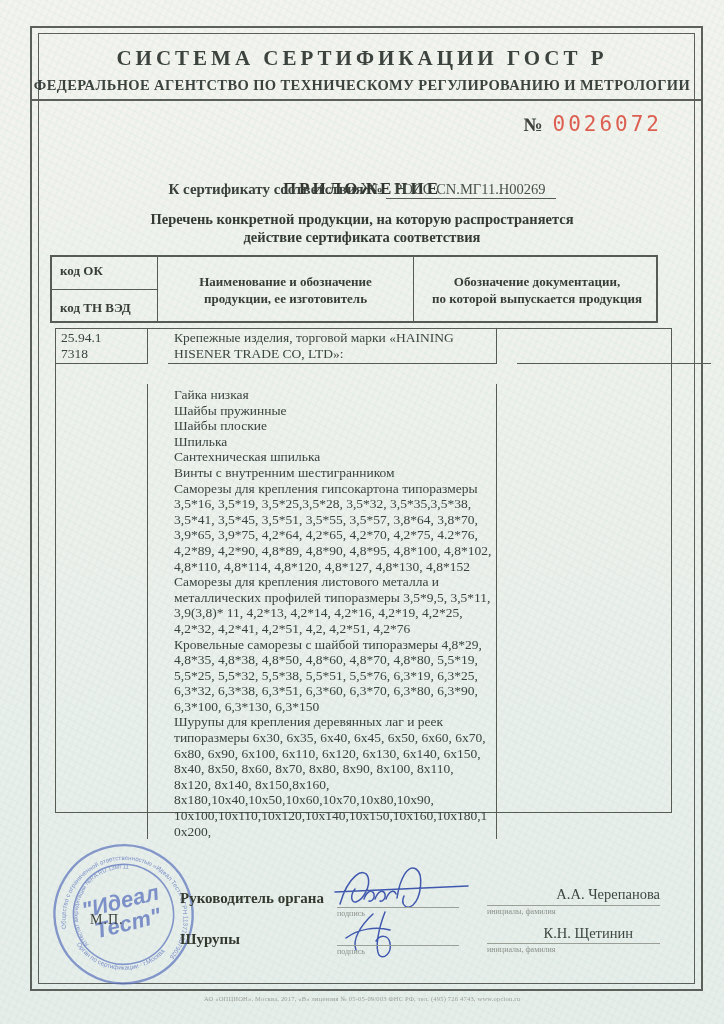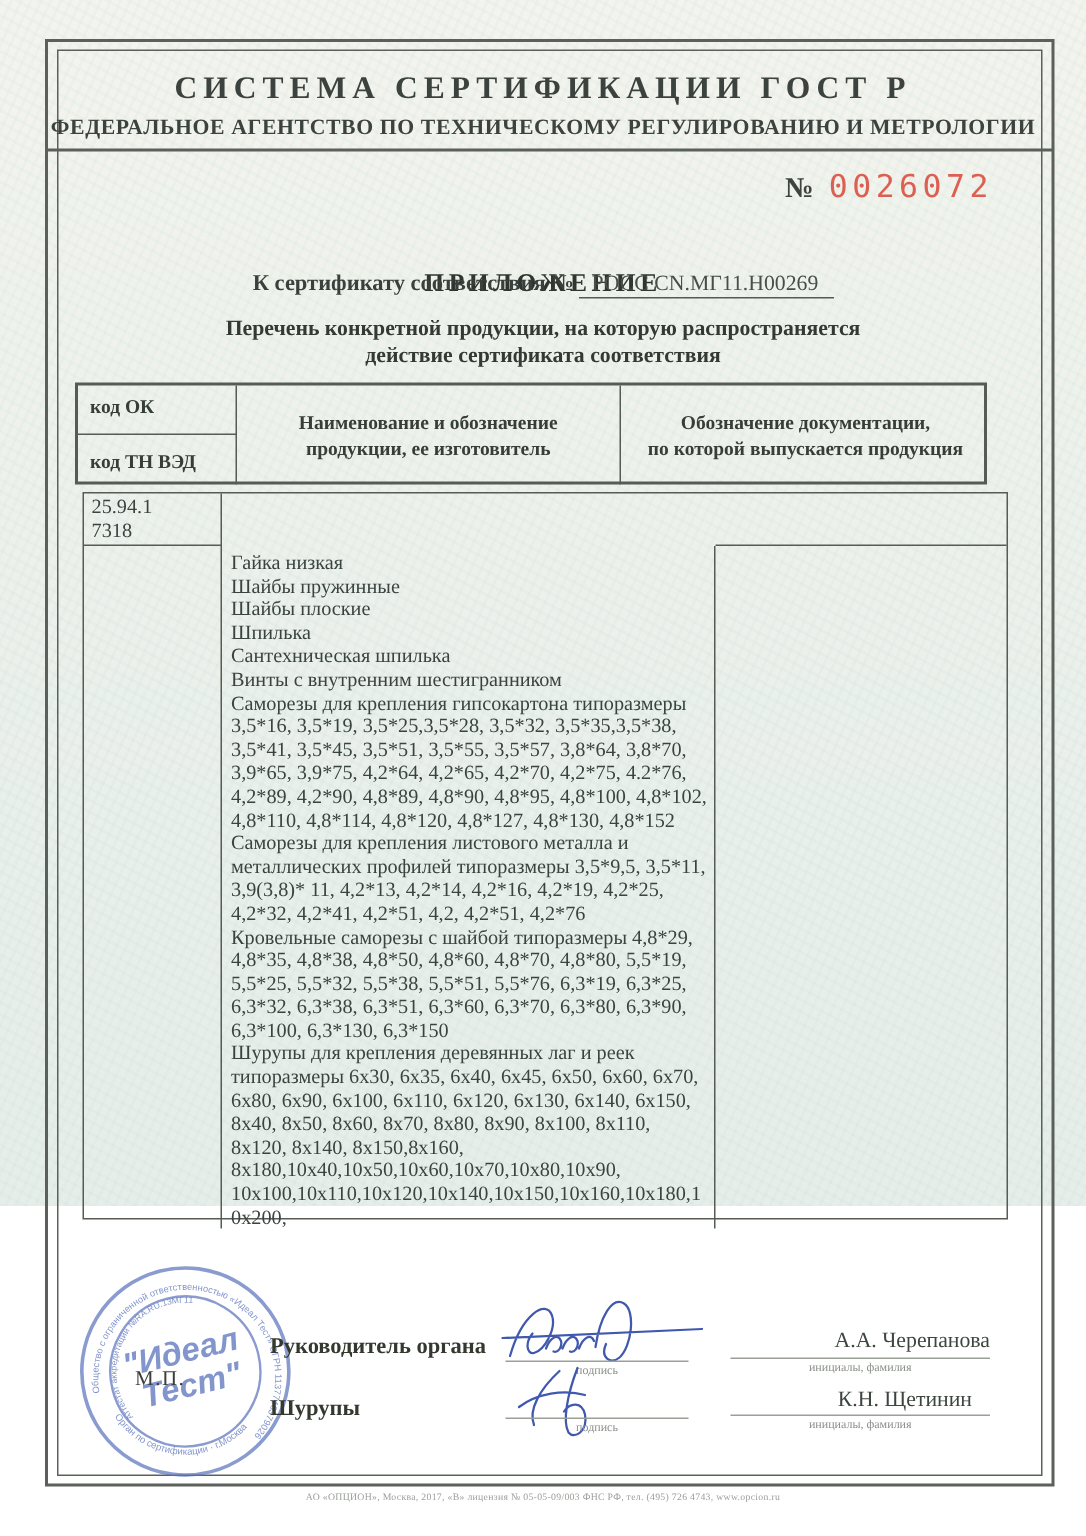--- a/index.html
+++ b/index.html
@@ -3,21 +3,21 @@
 <meta charset="utf-8">
 <style>
   * { margin:0; padding:0; box-sizing:border-box; }
   html,body { width:724px; height:1024px; }
   body{
     font-family:"Liberation Serif","DejaVu Serif",serif;
     color:#3a403c;
     overflow:hidden;
   }
   .page{
-    position:relative; width:724px; height:804px;
+    position:relative; width:724px; height:1024px;
     background:
       repeating-linear-gradient(115deg, rgba(170,200,190,0.07) 0 2px, rgba(0,0,0,0) 2px 6px),
       repeating-linear-gradient(28deg, rgba(150,190,205,0.06) 0 2px, rgba(0,0,0,0) 2px 7px),
       linear-gradient(180deg,#f3f4ed 0%, #eef2eb 35%, #e9efeb 70%, #e6eeea 100%);
   }
   .frame-outer{ position:absolute; left:30px; top:26px; width:673px; height:965px; border:2px solid #5b605a; }
   .frame-inner{ position:absolute; left:38px; top:33px; width:657px; height:951px; border:1px solid #5b605a; }
   .abs{ position:absolute; }
   .ctr{ left:0; width:724px; text-align:center; }
 
@@ -43,33 +43,33 @@
   }
   .htable .c1a{ grid-area:1/1/2/2; border-right:1.5px solid #565b53; border-bottom:1.5px solid #565b53; padding:6px 0 0 8px; }
   .htable .c1b{ grid-area:2/1/3/2; border-right:1.5px solid #565b53; padding:10px 0 0 8px; }
   .htable .c2 { grid-area:1/2/3/3; border-right:1.5px solid #565b53; display:flex; align-items:center; justify-content:center; text-align:center; white-space:pre-line; line-height:17px; }
   .htable .c3 { grid-area:1/3/3/4; display:flex; align-items:center; justify-content:center; text-align:center; white-space:pre-line; line-height:17px; }
 
   
   .btable{
     top:328px; left:55px; width:617px; height:485px;
     display:grid; grid-template-columns:92px 329px 194px; grid-template-rows:35px 1fr;
-    border:1.5px solid #565b53; font-size:13.5px; color:#39433f;
+    border:1.5px solid #565b53; font-size:13.5px; color:#39433f;gap:20px;
   }
   .btable .r1c1{ grid-area:1/1/2/2; border-right:1px solid #565b53; border-bottom:1px solid #565b53; padding:1px 0 0 5px; line-height:16px; white-space:pre-line; }
   .btable .r1c2{ grid-area:1/2/2/3; border-right:1px solid #565b53; border-bottom:1px solid #565b53; padding:1px 0 0 6px; line-height:16px; }
   .btable .r1c3{ grid-area:1/3/2/4; border-bottom:1px solid #565b53; }
   .btable .r2c1{ grid-area:2/1/3/2; border-right:1px solid #565b53; }
   .btable .r2c2{ grid-area:2/2/3/3; border-right:1px solid #565b53; padding:3px 0 0 6px; line-height:15.6px; white-space:pre-line; }
   .btable .r2c3{ grid-area:2/3/3/4; }
 
   
   .sig-label{ font-size:15px; font-weight:bold; color:#33392f; white-space:nowrap; }
   .rule-thin{ border-top:1px solid #9aa098; }
-  .small-cap{ font-size:8px; color:#8b918a; text-align:center; }
+  .small-cap{ font-size:8px; color:#8b918a; text-align:left; }
   .sig-name{ font-size:14.5px; color:#3d453f; text-align:right; white-space:nowrap; }
   .mp{ font-size:14px; color:#3a3f3a; letter-spacing:1px; }
 
   .stamp{ position:absolute; left:34px; top:828px; width:182px; height:176px; transform:rotate(-14deg); opacity:0.9; }
   .sigsvg{ position:absolute; }
 
   .footer{ top:995px; font-size:6.5px; color:#9aa099; letter-spacing:0.2px; }
 </style>
 </head>
 <body>
@@ -101,20 +101,21 @@
     <div class="c3">Обозначение документации,
 по которой выпускается продукция</div>
   </div>
 
   <div class="abs ctr subtitle">Перечень конкретной продукции,  на которую распространяется
 действие сертификата соответствия</div>
 
   <div class="abs btable">
     <div class="r1c1">25.94.1
 7318</div>
+    <div class="r1c2">Крепежные изделия, торговой марки «HAINING HISENER TRADE CO, LTD»:</div>
     <div class="r1c3"></div>
     <div class="r2c1"></div>
     <div class="r2c2">Гайка низкая
 Шайбы пружинные
 Шайбы плоские
 Шпилька
 Сантехническая шпилька
 Винты с внутренним шестигранником
 Саморезы для крепления гипсокартона типоразмеры
 3,5*16, 3,5*19, 3,5*25,3,5*28, 3,5*32, 3,5*35,3,5*38,
@@ -174,18 +175,18 @@
   <div class="abs sig-name" style="left:487px; top:886px; width:173px;">А.А. Черепанова</div>
   <div class="abs rule-thin" style="left:487px; top:905px; width:173px;"></div>
   <div class="abs small-cap" style="left:487px; top:907px; width:173px;">инициалы, фамилия</div>
 
   <svg class="sigsvg" style="left:340px; top:908px; width:120px; height:52px;" viewBox="0 0 120 52">
     <path d="M33,6 C20,18 12,32 16,42 M6,30 C18,21 36,18 50,22 M45,4 C38,22 35,40 39,47 C43,52 52,46 50,35 C48,26 40,27 36,33" fill="none" stroke="#4058ae" stroke-width="1.5" stroke-linecap="round"></path>
   </svg>
   <div class="abs rule-thin" style="left:337px; top:945px; width:122px;"></div>
   <div class="abs small-cap" style="left:337px; top:947px; width:122px;">подпись</div>
 
-  <div class="abs sig-name" style="left:475px; top:925px; width:173px;">К.Н. Щетинин</div>
+  <div class="abs sig-name" style="left:460px; top:925px; width:173px;">К.Н. Щетинин</div>
   <div class="abs rule-thin" style="left:487px; top:943px; width:173px;"></div>
   <div class="abs small-cap" style="left:487px; top:945px; width:173px;">инициалы, фамилия</div>
 
   <div class="abs ctr footer">АО «ОПЦИОН», Москва, 2017, «В»      лицензия № 05-05-09/003 ФНС РФ, тел. (495) 726 4743, www.opcion.ru</div>
 </div>
 
 </body></html>

